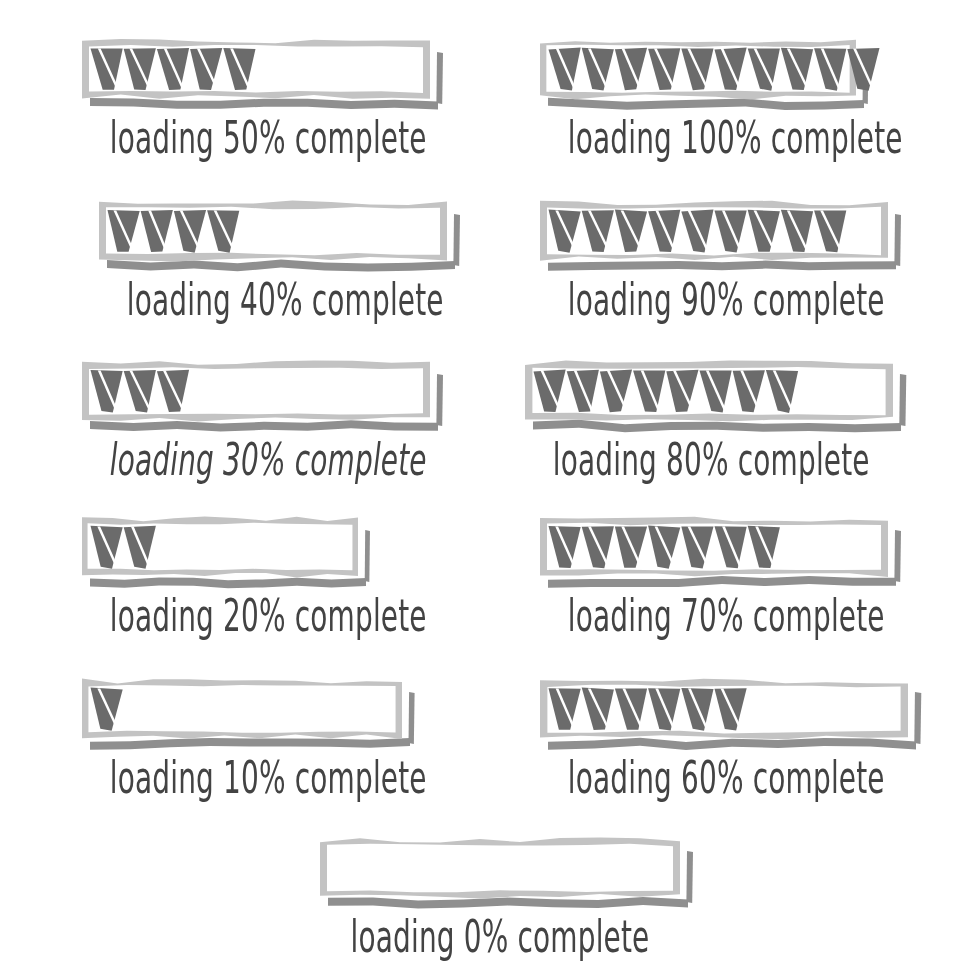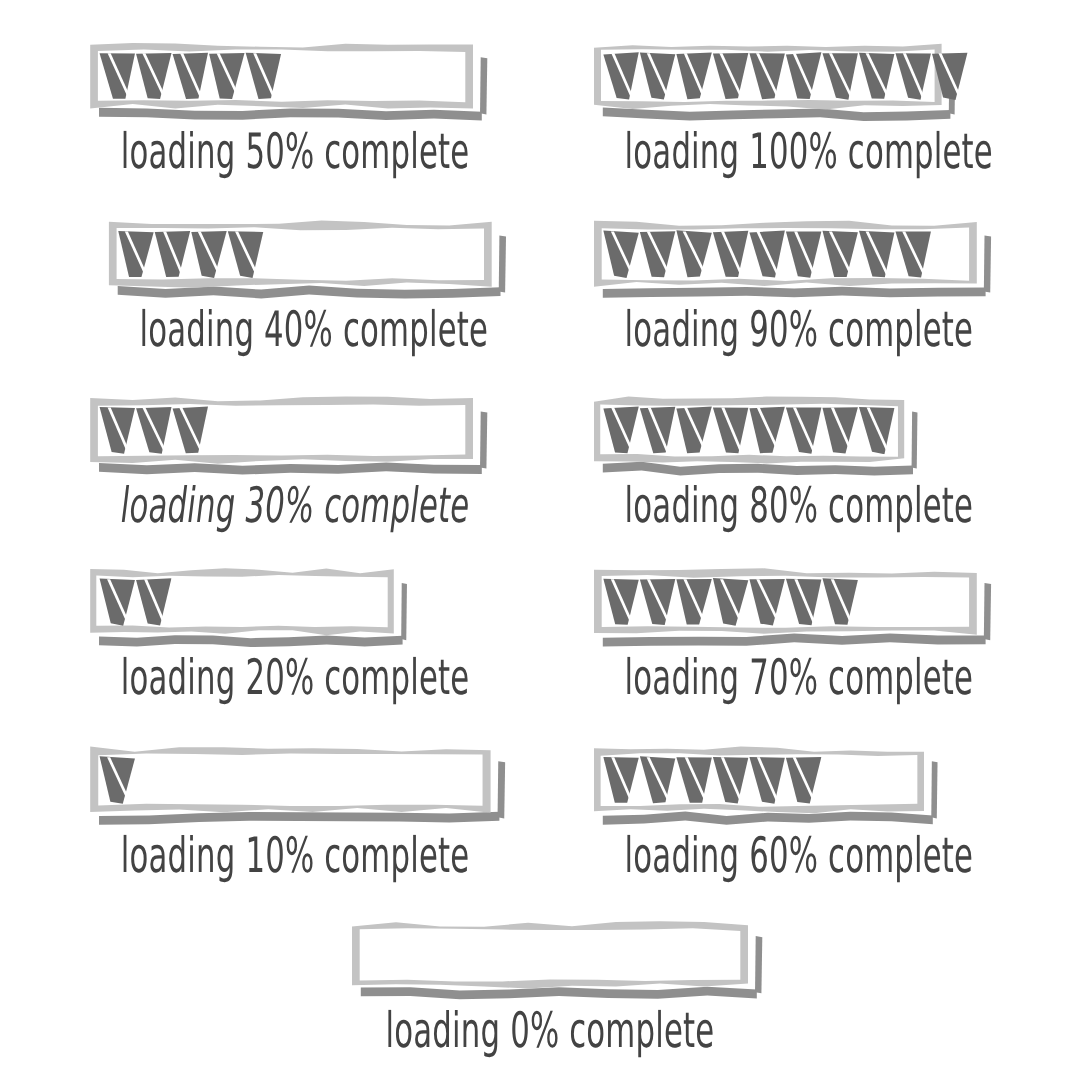--- a/index.html
+++ b/index.html
@@ -192,21 +192,21 @@
           <path d="M 0.5 0.9933494053373578 L 32.7 2.0066505946626423 L 22.781208435458193 43.494382096250774 L 11.493208435458193 42.005617903749226 Z" fill="#6b6b6b"></path>
           <path d="M 10.60969386883604 1.5 L 28.43319634734176 43 L 25.833196347341758 43 L 7.80969386883604 1.5 Z" fill="#ffffff"></path>
           <path d="M 33.7 2.092885286496312 L 65.9 0.9071147135036881 L 57.064093115763335 43.40066866831039 L 45.77609311576334 42.09933133168961 Z" fill="#6b6b6b"></path>
           <path d="M 42.19300631960156 1.5 L 62.17225449700305 43 L 59.57225449700305 43 L 39.39300631960156 1.5 Z" fill="#ffffff"></path>
           <path d="M 66.9 2.3632338291707127 L 99.10000000000001 0.6367661708292871 L 90.20145220334724 42.553942170766824 L 78.91345220334725 42.946057829233176 Z" fill="#6b6b6b"></path>
           <path d="M 75.71519364048379 1.5 L 95.40300916673256 43 L 92.80300916673256 43 L 72.91519364048379 1.5 Z" fill="#ffffff"></path>
         </svg>
       </div>
       <div class="caption" style="left: 0px; top: 74px; width: 348px;">loading 30% complete</div>
     </div>
-    <div class="bar-unit" style="left: 540px; top: 360px; width: 282px; height: 62px;">
+    <div class="bar-unit" style="left: 525px; top: 360px; width: 368px; height: 62px;">
       <div class="shadow-plate">
         <svg viewBox="0 0 348 62" preserveAspectRatio="none">
           <path d="M 0 51.565439370389505 L 43.5 49.67113651417894 L 87 54.2343113724899 L 130.5 52.09931890405714 L 174 51.693788967857834 L 217.5 53.74595925792819 L 261 52.94088379751774 L 304.5 54.22291297563352 L 348 53.1098143672687 L 348 61.1098143672687 L 304.5 62.22291297563352 L 261 60.94088379751774 L 217.5 61.74595925792819 L 174 59.693788967857834 L 130.5 60.09931890405714 L 87 62.2343113724899 L 43.5 57.67113651417894 L 0 59.565439370389505 Z" fill="#8f8f8f"></path>
           <path d="M 347 4 L 353 5 L 352.2 56 L 346.4 55 Z" fill="#8f8f8f"></path>
         </svg>
       </div>
       <div class="frame">
         <svg viewBox="0 0 348 62" preserveAspectRatio="none">
           <path d="M 0 5.124117152468534 L 38.666666666666664 0.558618601954731 L 77.33333333333333 2.5321425613132305 L 116 2.2954221466421587 L 154.66666666666666 2.0084191438712877 L 193.33333333333334 0.544921086218892 L 232 0.6564287120621883 L 270.6666666666667 1.1105035301166934 L 309.3333333333333 3.1324699009594044 L 348 3.685344953563617 L 348 56.652790508861656 L 309.3333333333333 59.898835409595634 L 270.6666666666667 59.81433841561957 L 232 59.86982130523684 L 193.33333333333334 61.25090540223755 L 154.66666666666666 60.04762157591686 L 116 59.23200899998483 L 77.33333333333333 60.46398818364541 L 38.666666666666664 59.50978799591248 L 0 59.43079621131219 Z" fill="#c3c3c3"></path>
           <path d="M 7 7.668808589674882 L 48.75 8.540116647525384 L 90.5 8.819925987880561 L 132.25 8.569230840190722 L 174 8.24505304924387 L 215.75 7.8173673859651895 L 257.5 7.09975737654604 L 299.25 8.26876012056673 L 341 9.276009588915622 L 341 55.27570010715717 L 299.25 54.986408212420066 L 257.5 54.27687124589429 L 215.75 54.81789728195872 L 174 53.48244456772809 L 132.25 54.7198000416538 L 90.5 54.888487749507476 L 48.75 52.641992257136735 L 7 52.96591781152747 Z" fill="#ffffff"></path>
@@ -283,42 +283,42 @@
           <path d="M 133.3 1.528268741183274 L 165.5 1.471731258816726 L 154.63214582743586 43.56609878455929 L 143.34414582743585 41.93390121544071 Z" fill="#6b6b6b"></path>
           <path d="M 142.30767050624652 1.5 L 162.09538749753952 43 L 159.49538749753953 43 L 139.5076705062465 1.5 Z" fill="#ffffff"></path>
           <path d="M 166.5 1.1396208577047218 L 198.7 1.8603791422952782 L 189.76667159355475 43.33590010044063 L 178.47867159355474 42.16409989955937 Z" fill="#6b6b6b"></path>
           <path d="M 176.93533248051696 1.5 L 194.13785451319958 43 L 191.5378545131996 43 L 174.13533248051695 1.5 Z" fill="#ffffff"></path>
           <path d="M 199.70000000000002 0.7446415232217987 L 231.90000000000003 2.255358476778201 L 222.40032183476453 42.92229332966235 L 211.11232183476451 42.57770667033765 Z" fill="#6b6b6b"></path>
           <path d="M 210.0457281358942 1.5 L 227.99714097249267 43 L 225.39714097249268 43 L 207.24572813589418 1.5 Z" fill="#ffffff"></path>
         </svg>
       </div>
       <div class="caption" style="left: 0px; top: 74px; width: 348px;">loading 70% complete</div>
     </div>
-    <div class="bar-unit" style="left: 82px; top: 678px; width: 364px; height: 62px;">
+    <div class="bar-unit" style="left: 82px; top: 678px; width: 320px; height: 62px;">
       <div class="shadow-plate">
         <svg viewBox="0 0 348 62" preserveAspectRatio="none">
           <path d="M 0 53.86374836351024 L 43.5 53.32753376804758 L 87 51.27701059345854 L 130.5 50.08149021778954 L 174 50.43706631441601 L 217.5 50.57266365066171 L 261 50.84211345283548 L 304.5 51.65075664611068 L 348 50.04648753613001 L 348 58.04648753613001 L 304.5 59.65075664611068 L 261 58.84211345283548 L 217.5 58.57266365066171 L 174 58.43706631441601 L 130.5 58.08149021778954 L 87 59.27701059345854 L 43.5 61.32753376804758 L 0 61.86374836351024 Z" fill="#8f8f8f"></path>
           <path d="M 347 4 L 353 5 L 352.2 56 L 346.4 55 Z" fill="#8f8f8f"></path>
         </svg>
       </div>
       <div class="frame">
         <svg viewBox="0 0 348 62" preserveAspectRatio="none">
           <path d="M 0 0.6236689119112269 L 38.666666666666664 5.459089926048183 L 77.33333333333333 1.2693908931090845 L 116 1.344712503539631 L 154.66666666666666 2.589761122886739 L 193.33333333333334 2.1513359703851167 L 232 2.866285094707473 L 270.6666666666667 5.2046319988759935 L 309.3333333333333 3.138016359032554 L 348 4.074776888164342 L 348 60.96671446839173 L 309.3333333333333 56.593566716831994 L 270.6666666666667 60.26922858028411 L 232 56.59558797335776 L 193.33333333333334 60.21945380495672 L 154.66666666666666 57.61782240869652 L 116 60.4615191675497 L 77.33333333333333 57.848302846562 L 38.666666666666664 58.806746388965436 L 0 60.19308480061299 Z" fill="#c3c3c3"></path>
           <path d="M 7 8.540531273628948 L 48.75 7.058720870036632 L 90.5 7.49785573186382 L 132.25 8.342543636856135 L 174 6.984692248383363 L 215.75 7.450021112640388 L 257.5 7.498020421385445 L 299.25 7.758840772067197 L 341 7.919895385477867 L 341 54.41745967954048 L 299.25 53.56441666691099 L 257.5 53.692833720016644 L 215.75 54.73998988524836 L 174 54.69459503264807 L 132.25 53.480478419063004 L 90.5 53.19196920780814 L 48.75 52.660163153537724 L 7 54.33249975873041 Z" fill="#ffffff"></path>
         </svg>
       </div>
       <div class="fill-wrap" style="left: 8px; top: 9px; width: 33.2px; height: 44px;">
         <svg width="33.2" height="44" viewBox="0 0 33.2 44">
           <path d="M 0.5 0.4946291550393651 L 32.7 2.505370844960635 L 21.638909038239017 43.65033135262056 L 10.350909038239017 41.84966864737944 Z" fill="#6b6b6b"></path>
           <path d="M 10.162484536814155 1.5 L 29.391657175311007 43 L 26.791657175311006 43 L 7.362484536814155 1.5 Z" fill="#ffffff"></path>
         </svg>
       </div>
       <div class="caption" style="left: 0px; top: 74px; width: 348px;">loading 10% complete</div>
     </div>
-    <div class="bar-unit" style="left: 540px; top: 678px; width: 300px; height: 62px;">
+    <div class="bar-unit" style="left: 540px; top: 678px; width: 368px; height: 62px;">
       <div class="shadow-plate">
         <svg viewBox="0 0 348 62" preserveAspectRatio="none">
           <path d="M 0 53.66409571105614 L 43.5 52.58451274146209 L 87 49.82388835103484 L 130.5 53.87703318077256 L 174 50.81595127820037 L 217.5 51.92702007163316 L 261 49.898059283546175 L 304.5 50.61105249203611 L 348 53.42188986811088 L 348 61.42188986811088 L 304.5 58.61105249203611 L 261 57.898059283546175 L 217.5 59.92702007163316 L 174 58.81595127820037 L 130.5 61.87703318077256 L 87 57.82388835103484 L 43.5 60.58451274146209 L 0 61.66409571105614 Z" fill="#8f8f8f"></path>
           <path d="M 347 4 L 353 5 L 352.2 56 L 346.4 55 Z" fill="#8f8f8f"></path>
         </svg>
       </div>
       <div class="frame">
         <svg viewBox="0 0 348 62" preserveAspectRatio="none">
           <path d="M 0 2.2684647680667696 L 38.666666666666664 3.0763459446039634 L 77.33333333333333 2.753021889840602 L 116 3.5641835691872985 L 154.66666666666666 0.6768648670855328 L 193.33333333333334 1.8003348011086928 L 232 5.370230638908106 L 270.6666666666667 4.306401797803119 L 309.3333333333333 5.3465725299305635 L 348 5.494188301681424 L 348 59.27499096994817 L 309.3333333333333 59.68878227350069 L 270.6666666666667 57.781715807886215 L 232 61.28531084550487 L 193.33333333333334 60.247542291844 L 154.66666666666666 58.54261422016134 L 116 57.23166402167262 L 77.33333333333333 59.05360086182482 L 38.666666666666664 57.71343614166108 L 0 59.50155198103748 Z" fill="#c3c3c3"></path>
           <path d="M 7 9.123096557303507 L 48.75 6.754388567907154 L 90.5 6.798811333098274 L 132.25 8.75834174939664 L 174 8.075049138776375 L 215.75 7.672981449082727 L 257.5 7.839687688870617 L 299.25 9.34569718570856 L 341 8.410168572981638 L 341 52.7593884641974 L 299.25 53.29831808210506 L 257.5 54.10299770163256 L 215.75 54.721792828959586 L 174 55.381634235204544 L 132.25 52.83591809840728 L 90.5 53.18670223352965 L 48.75 54.66693776857064 L 7 54.749164253933124 Z" fill="#ffffff"></path>

